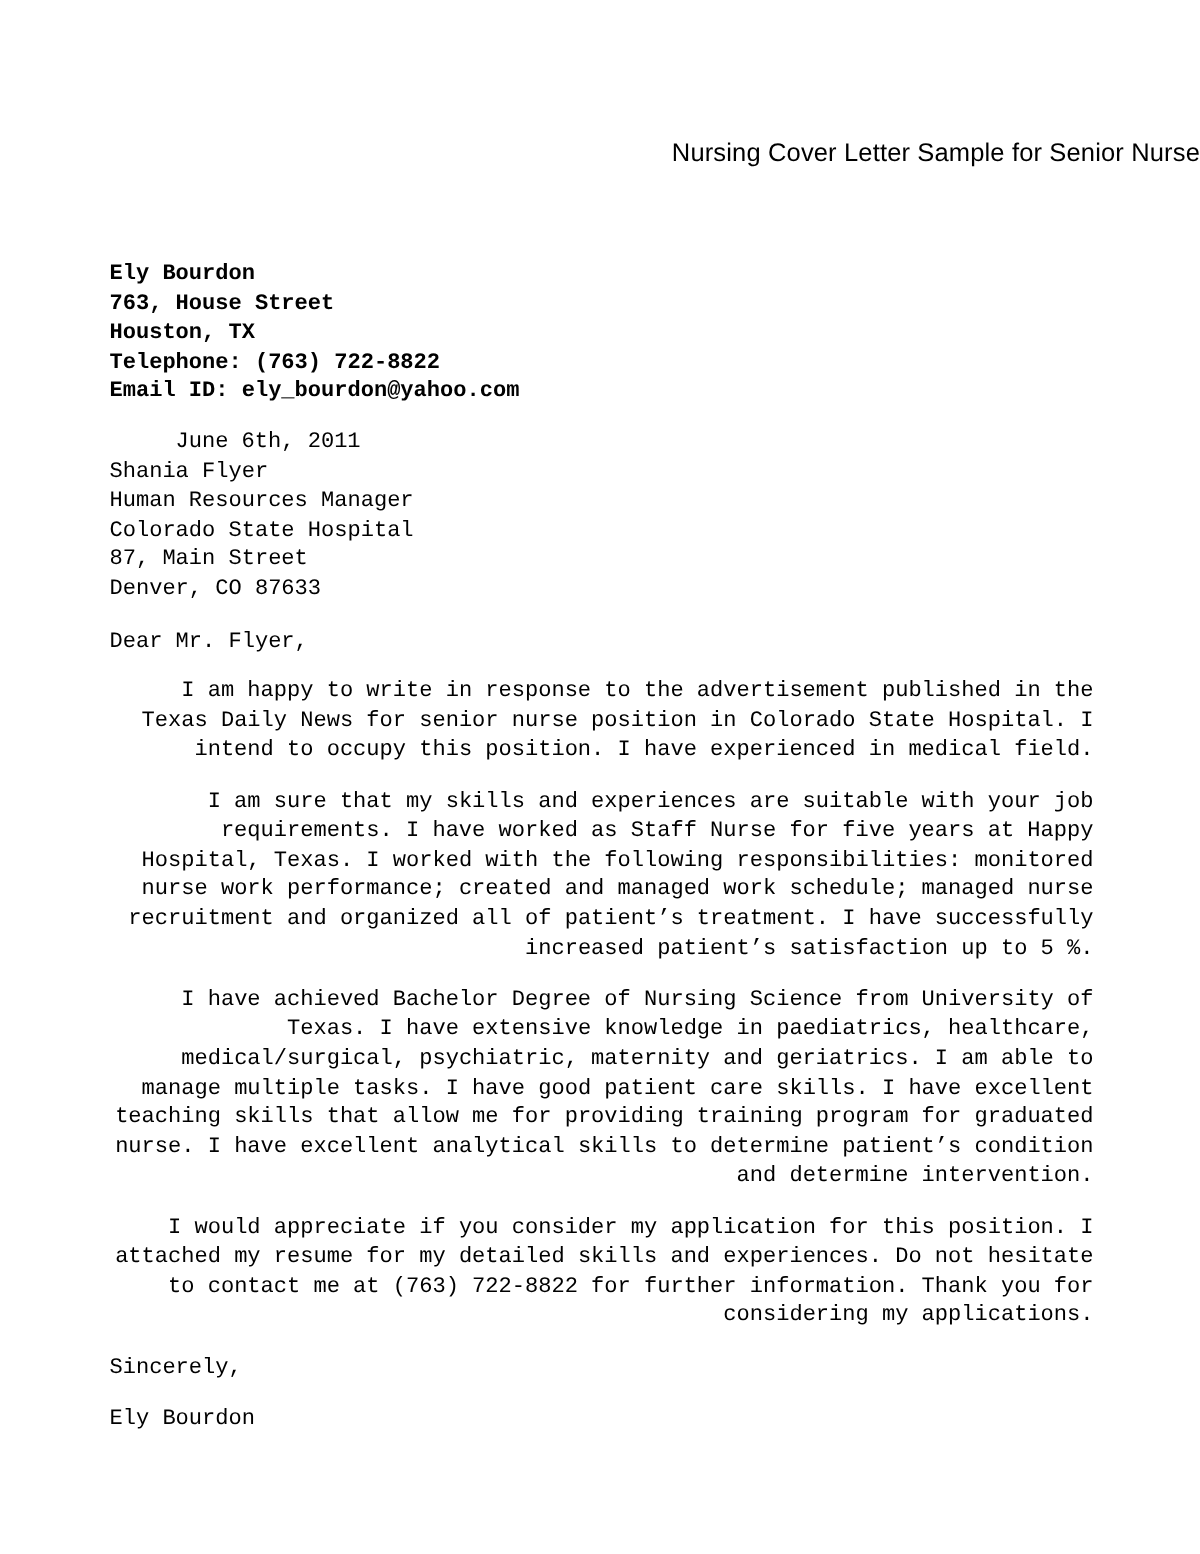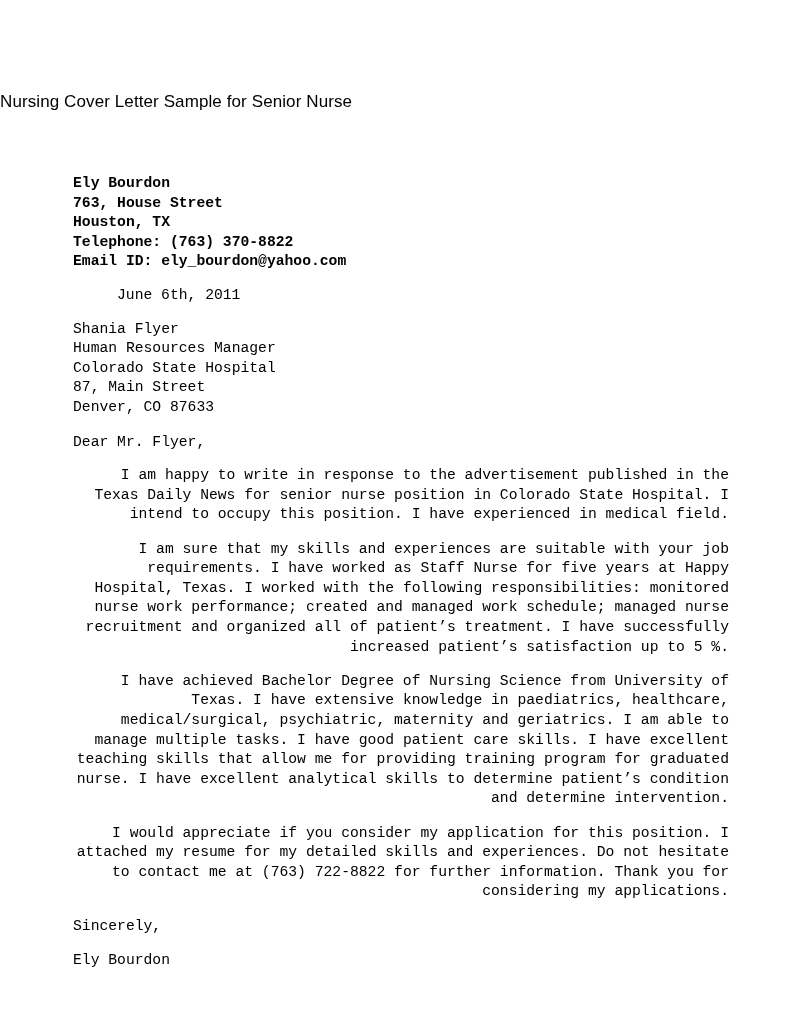--- a/index.html
+++ b/index.html
@@ -16,21 +16,21 @@
     margin: 0 auto;
     overflow: hidden;
     color: #000000;
   }
 
   .doc-title {
     position: absolute;
     left: 0;
     top: 92px;
     width: 800px;
-    text-align: left;
+    text-align: right;
     font-family: "Liberation Sans", sans-serif;
     font-size: 17px;
     font-weight: 400;
     letter-spacing: 0.1px;
     color: #000000;
   }
 
   .letter-body {
     position: absolute;
     left: 73px;
@@ -51,21 +51,20 @@
     display: block;
     white-space: pre;
   }
 
   .date-line {
     margin-top: 14px;
     margin-left: 44px;
   }
 
   .recipient-block {
-    margin-top: 14px;
   }
 
   .recipient-line {
     display: block;
   }
 
   .salutation {
     margin-top: 15px;
   }
 
@@ -88,21 +87,21 @@
 <div class="page">
 
   <div class="doc-title">Nursing Cover Letter Sample for Senior Nurse</div>
 
   <div class="letter-body">
 
     <div class="sender-block">
       <span class="sender-line">Ely Bourdon</span>
       <span class="sender-line">763, House Street</span>
       <span class="sender-line">Houston, TX</span>
-      <span class="sender-line">Telephone: (763) 370-8822</span>
+      <span class="sender-line">Telephone: (763) 722-8822</span>
       <span class="sender-line">Email ID: ely_bourdon@yahoo.com</span>
     </div>
 
     <div class="date-line">June 6th, 2011</div>
 
     <div class="recipient-block">
       <span class="recipient-line">Shania Flyer</span>
       <span class="recipient-line">Human Resources Manager</span>
       <span class="recipient-line">Colorado State Hospital</span>
       <span class="recipient-line">87, Main Street</span>

